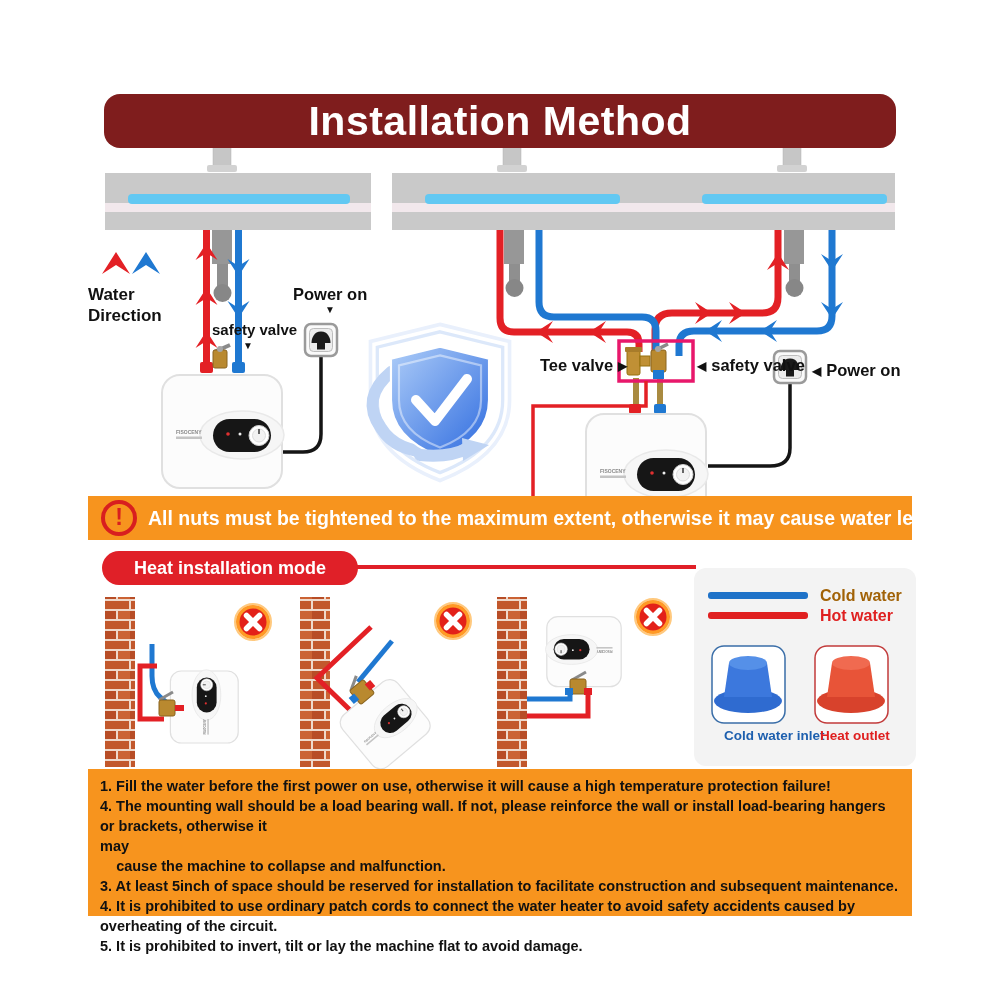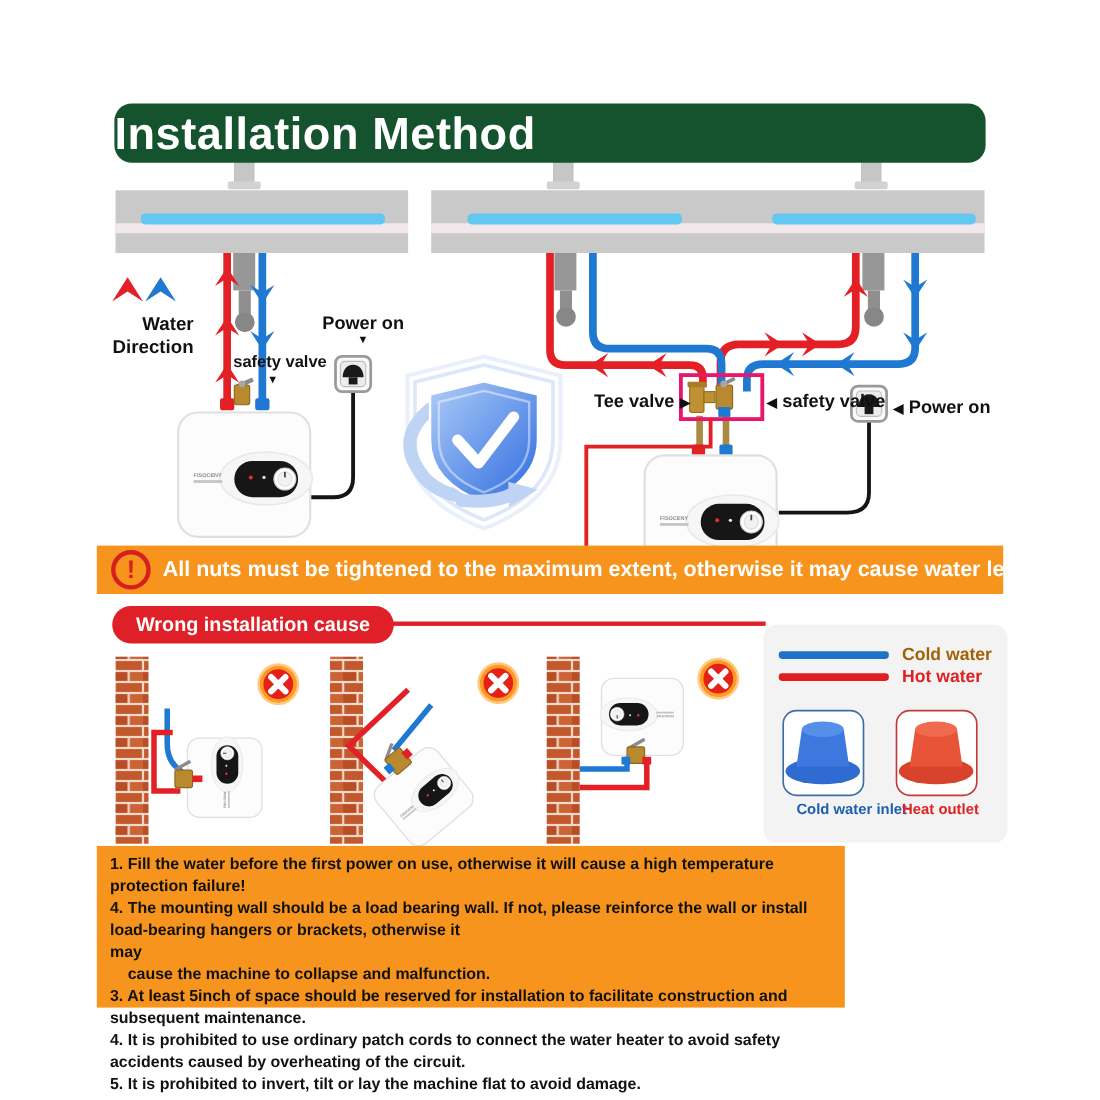--- a/index.html
+++ b/index.html
@@ -1,24 +1,24 @@
 <!DOCTYPE html>
 <html><head>
 <meta charset="utf-8">
 <style>
   html,body{margin:0;padding:0;}
   body{width:1000px;height:1000px;background:#ffffff;position:relative;overflow:hidden;
        font-family:"Liberation Sans",sans-serif;}
   .abs{position:absolute;}
   .lbl{position:absolute;font-weight:bold;color:#111;z-index:5;white-space:nowrap;}
-  #header-banner{left:104px;top:94px;width:792px;height:54px;background:#14532d;border-radius:16px;
-       color:#fff;font-weight:bold;font-size:41px;text-align:left;line-height:54px;z-index:3;
+  #header-banner{left:104px;top:94px;width:792px;height:54px;background:#7f1d1d;border-radius:16px;
+       color:#fff;font-weight:bold;font-size:41px;text-align:center;line-height:54px;z-index:3;
        letter-spacing:.5px;}
   #gfx{position:absolute;left:0;top:0;z-index:2;pointer-events:none;}
-  #water-direction{left:88px;top:284px;width:88px;text-align:right;font-size:17px;line-height:21px;white-space:normal;}
+  #water-direction{left:88px;top:284px;width:88px;text-align:left;font-size:17px;line-height:21px;white-space:normal;}
   #safety-valve-left{left:212px;top:321px;font-size:15px;}
   #sv-left-tri{left:243px;top:340px;font-size:10px;}
   #power-on-left{left:293px;top:285px;font-size:16.5px;}
   #po-left-tri{left:325px;top:304px;font-size:10px;}
   .flexlbl{display:flex;align-items:center;gap:5px;font-size:16.5px;}
   .tri{font-size:12px;line-height:1;}
   #tee-valve-label{left:540px;top:356px;}
   #safety-valve-right{left:697px;top:356px;}
   #power-on-right{left:812px;top:361px;}
   #warning-banner{left:88px;top:496px;width:824px;height:44px;background:#F7941E;z-index:3;
@@ -27,21 +27,21 @@
        font-weight:900;font-size:23px;line-height:27px;text-align:center;margin:0 11px 0 13px;flex:0 0 auto;background:#F7941E;}
   #warning-text{color:#fff;font-weight:bold;font-size:19.5px;white-space:nowrap;}
   #wrong-pill{left:102px;top:551px;width:256px;height:34px;background:#E02028;border-radius:17px;
        color:#fff;font-weight:bold;font-size:18px;text-align:center;line-height:34px;z-index:3;}
   #wrong-line{left:348px;top:565px;width:348px;height:4px;background:#E02028;z-index:1;}
   #legend-panel{left:694px;top:568px;width:222px;height:198px;background:#f3f3f3;border-radius:12px;z-index:0;}
   #legend-cold{left:820px;top:587px;font-size:16px;color:#a16207;}
   #legend-hot{left:820px;top:607px;font-size:16px;color:#DF2020;}
   #legend-cold-inlet{left:700px;top:728px;width:100px;text-align:center;font-size:13.5px;color:#1D5FAE;margin-left:24px;}
   #legend-heat-outlet{left:815px;top:728px;width:80px;text-align:center;font-size:13.5px;color:#DF2020;}
-  #notes{left:88px;top:769px;width:680px;height:147px;background:#F7941E;z-index:3;box-sizing:border-box;
+  #notes{left:88px;top:769px;width:824px;height:147px;background:#F7941E;z-index:3;box-sizing:border-box;
        padding:7px 12px;color:#111;}
   .note-line{font-size:14.5px;font-weight:bold;line-height:20px;white-space:pre-wrap;}
 </style>
 </head>
 <body>
 
 <div id="header-banner" class="abs">Installation Method</div>
 
 <svg id="gfx" width="1000" height="1000" viewBox="0 0 1000 1000">
   <defs>
@@ -283,21 +283,21 @@
   <span class="tri">◀</span>
   <span>Power on</span>
 </div>
 
 <div class="abs" id="warning-banner">
   <div id="warning-icon">!</div>
   <div id="warning-text">All nuts must be tightened to the maximum extent, otherwise it may cause water leakage.</div>
 </div>
 
 <div class="abs" id="wrong-line"></div>
-<div class="abs" id="wrong-pill">Wrong installation cause</div>
+<div class="abs" id="wrong-pill">Heat installation mode</div>
 
 <div class="abs" id="legend-panel"></div>
 <div class="lbl" id="legend-cold">Cold water</div>
 <div class="lbl" id="legend-hot">Hot water</div>
 <div class="lbl" id="legend-cold-inlet">Cold water inlet</div>
 <div class="lbl" id="legend-heat-outlet">Heat outlet</div>
 
 <div class="abs" id="notes">
   <div class="note-line">1. Fill the water before the first power on use, otherwise it will cause a high temperature protection failure!</div>
   <div class="note-line">4. The mounting wall should be a load bearing wall. If not, please reinforce the wall or install load-bearing hangers or brackets, otherwise it</div>

